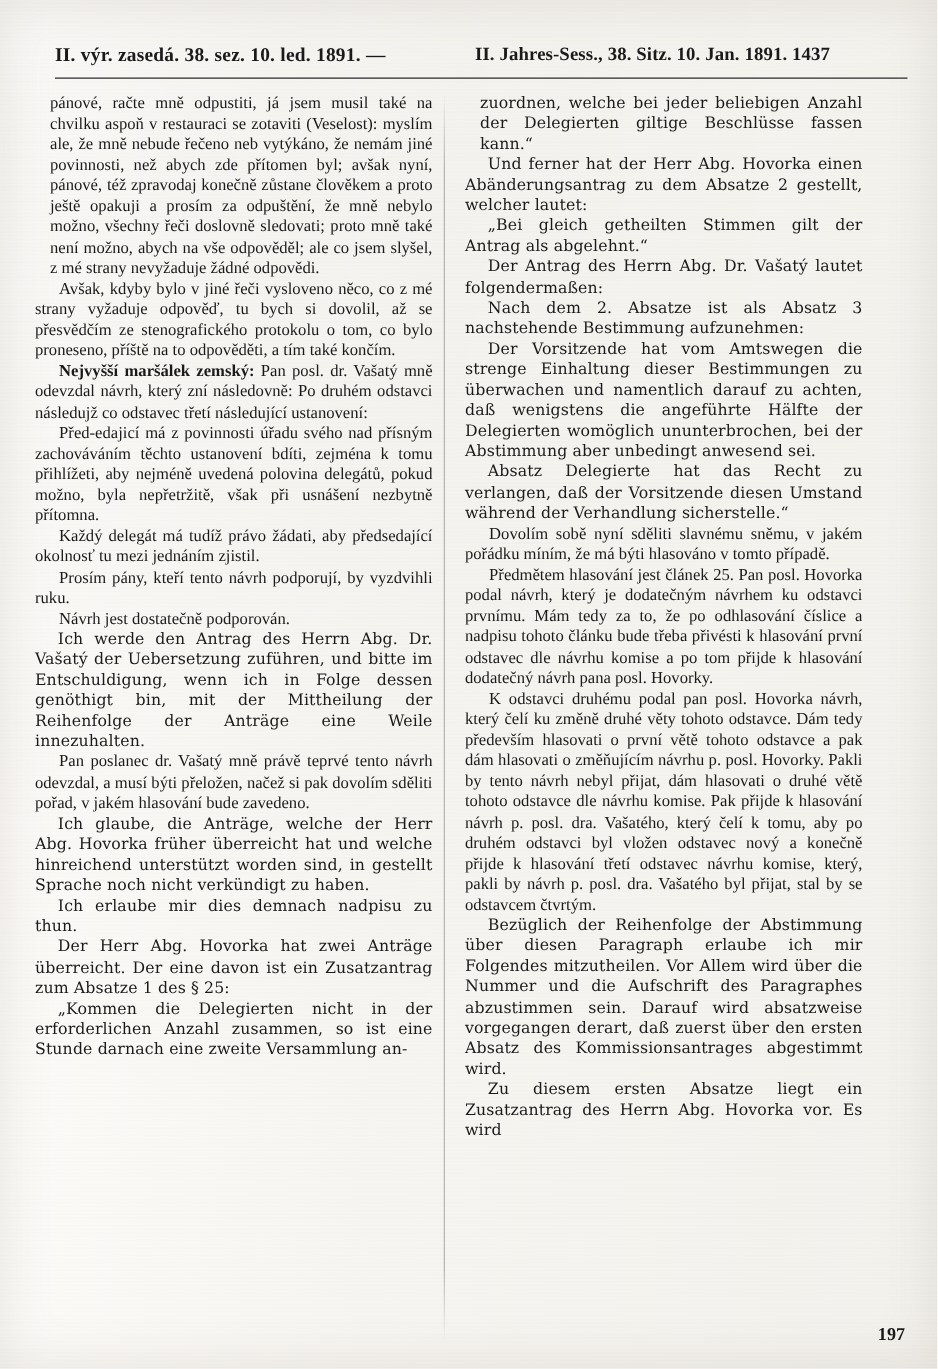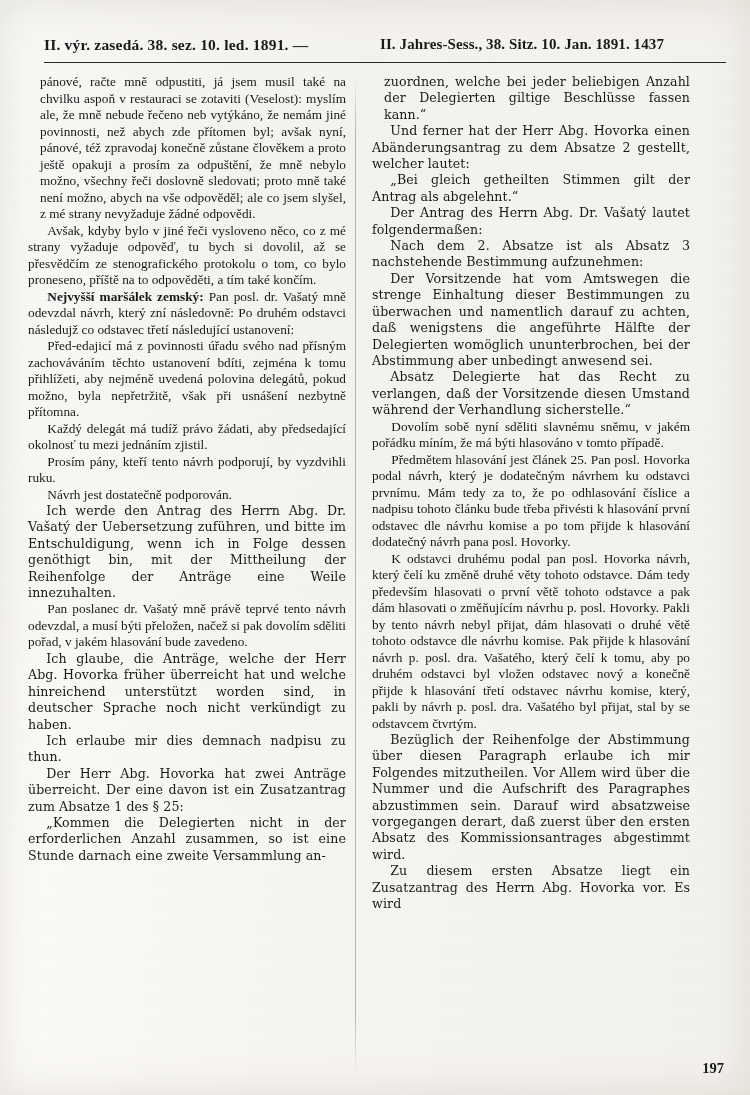--- a/index.html
+++ b/index.html
@@ -139,21 +139,21 @@
   <div class="col col-left" id="col-left">
       <p class="cz noind">pánové, račte mně odpustiti, já jsem musil také na chvilku aspoň v restauraci se zotaviti (Veselost): myslím ale, že mně nebude řečeno neb vytýkáno, že nemám jiné povinnosti, než abych zde přítomen byl; avšak nyní, pánové, též zpravodaj konečně zůstane člověkem a proto ještě opakuji a prosím za odpuštění, že mně nebylo možno, všechny řeči doslovně sledovati; proto mně také není možno, abych na vše odpověděl; ale co jsem slyšel, z mé strany nevyžaduje žádné odpovědi.</p>
       <p class="cz">Avšak, kdyby bylo v jiné řeči vysloveno něco, co z mé strany vyžaduje odpověď, tu bych si dovolil, až se přesvědčím ze stenografického protokolu o tom, co bylo proneseno, příště na to odpověděti, a tím také končím.</p>
       <p class="cz"><span class="speaker">Nejvyšší maršálek zemský:</span><span> Pan posl. dr. Vašatý mně odevzdal návrh, který zní následovně: Po druhém odstavci následujž co odstavec třetí následující ustanovení:</span></p>
       <p class="cz">Před-edajicí má z povinnosti úřadu svého nad přísným zachováváním těchto ustanovení bdíti, zejména k tomu přihlížeti, aby nejméně uvedená polovina delegátů, pokud možno, byla nepřetržitě, však při usnášení nezbytně přítomna.</p>
       <p class="cz">Každý delegát má tudíž právo žádati, aby předsedající okolnosť tu mezi jednáním zjistil.</p>
       <p class="cz">Prosím pány, kteří tento návrh podporují, by vyzdvihli ruku.</p>
       <p class="cz">Návrh jest dostatečně podporován.</p>
       <p class="de">Ich werde den Antrag des Herrn Abg. Dr. Vašatý der Uebersetzung zuführen, und bitte im Entschuldigung, wenn ich in Folge dessen genöthigt bin, mit der Mittheilung der Reihenfolge der Anträge eine Weile innezuhalten.</p>
       <p class="cz">Pan poslanec dr. Vašatý mně právě teprvé tento návrh odevzdal, a musí býti přeložen, načež si pak dovolím sděliti pořad, v jakém hlasování bude zavedeno.</p>
-      <p class="de">Ich glaube, die Anträge, welche der Herr Abg. Hovorka früher überreicht hat und welche hinreichend unterstützt worden sind, in deutscher Sprache noch nicht verkündigt zu haben.</p>
+      <p class="de">Ich glaube, die Anträge, welche der Herr Abg. Hovorka früher überreicht hat und welche hinreichend unterstützt worden sind, in gestellt Sprache noch nicht verkündigt zu haben.</p>
       <p class="de">Ich erlaube mir dies demnach nadpisu zu thun.</p>
       <p class="de">Der Herr Abg. Hovorka hat zwei Anträge überreicht. Der eine davon ist ein Zusatzantrag zum Absatze 1 des § 25:</p>
       <p class="de">„Kommen die Delegierten nicht in der erforderlichen Anzahl zusammen, so ist eine Stunde darnach eine zweite Versammlung an-</p>
     </div>
   <div class="col col-right" id="col-right">
       <p class="de noind">zuordnen, welche bei jeder beliebigen Anzahl der Delegierten giltige Beschlüsse fassen kann.“</p>
       <p class="de">Und ferner hat der Herr Abg. Hovorka einen Abänderungsantrag zu dem Absatze 2 gestellt, welcher lautet:</p>
       <p class="de">„Bei gleich getheilten Stimmen gilt der Antrag als abgelehnt.“</p>
       <p class="de">Der Antrag des Herrn Abg. Dr. Vašatý lautet folgendermaßen:</p>
       <p class="de">Nach dem 2. Absatze ist als Absatz 3 nachstehende Bestimmung aufzunehmen:</p>

